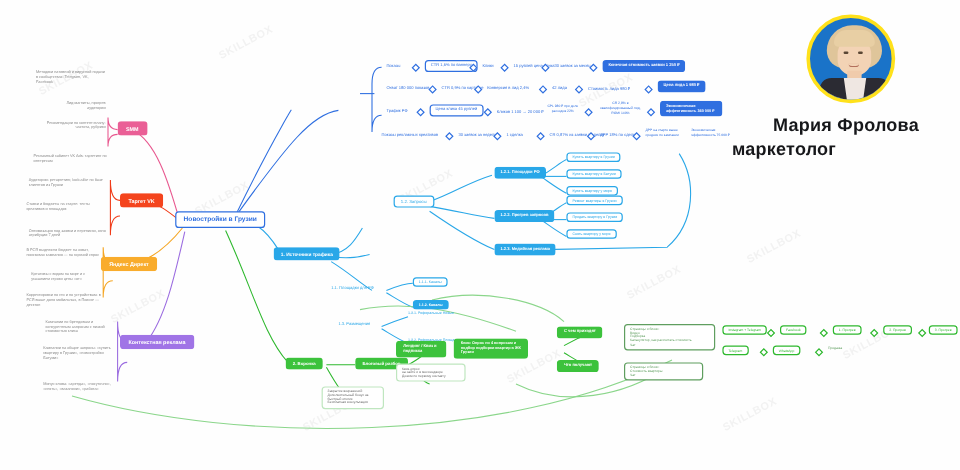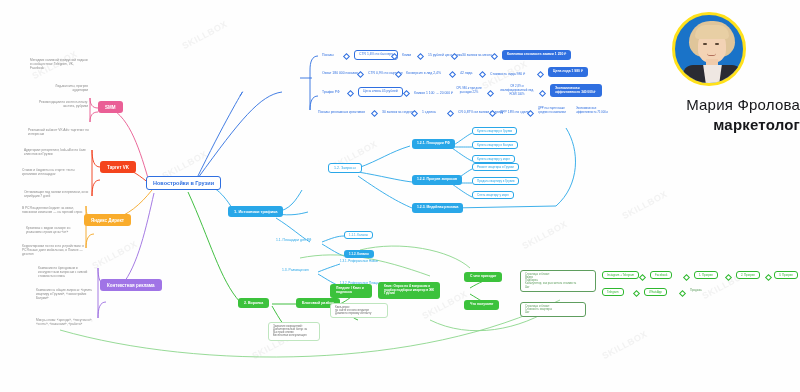--- a/index.html
+++ b/index.html
@@ -66,23 +66,23 @@
   .top  { position: absolute; left: 12px; top: 50px; width: 50px; height: 26px;
           background: #efe7e2; border-radius: 14px 14px 0 0; }
   .jacketL{position: absolute; left: 8px; top: 50px; width: 22px; height: 26px;
           background: #2b2b33; border-radius: 12px 0 0 0; transform: skewX(8deg);}
   .jacketR{position: absolute; left: 45px; top: 50px; width: 22px; height: 26px;
           background: #2b2b33; border-radius: 0 12px 0 0; transform: skewX(-8deg);}
   .eyeL,.eyeR{position:absolute;top:28px;width:4px;height:2px;background:#5a4634;border-radius:2px;}
   .eyeL{left:28px;} .eyeR{left:40px;}
   .smile{position:absolute;left:32px;top:38px;width:9px;height:3px;
          border-bottom:1px solid #b3705c;border-radius:0 0 6px 6px;}
-  #pname { position: absolute; left: 0; top: 96px; width: 190px; text-align: right;
-           font-size: 15px; font-weight: 400; color: #16171a; letter-spacing: .2px; }
-  #prole { position: absolute; left: 0; top: 116px; width: 190px; text-align: right;
+  #pname { position: absolute; left: 0; top: 96px; width: 190px; text-align: center;
+           font-size: 15px; font-weight: 700; color: #16171a; letter-spacing: .2px; }
+  #prole { position: absolute; left: 0; top: 116px; width: 190px; text-align: left;
            font-size: 15px; font-weight: 700; color: #16171a; letter-spacing: .2px; }
 </style>
 </head>
 <body>
 
 <div id="stage">
 
   <div class="wm" style="left:30px;top:60px;">SKILLBOX</div>
   <div class="wm" style="left:180px;top:30px;">SKILLBOX</div>
   <div class="wm" style="left:330px;top:150px;">SKILLBOX</div>

